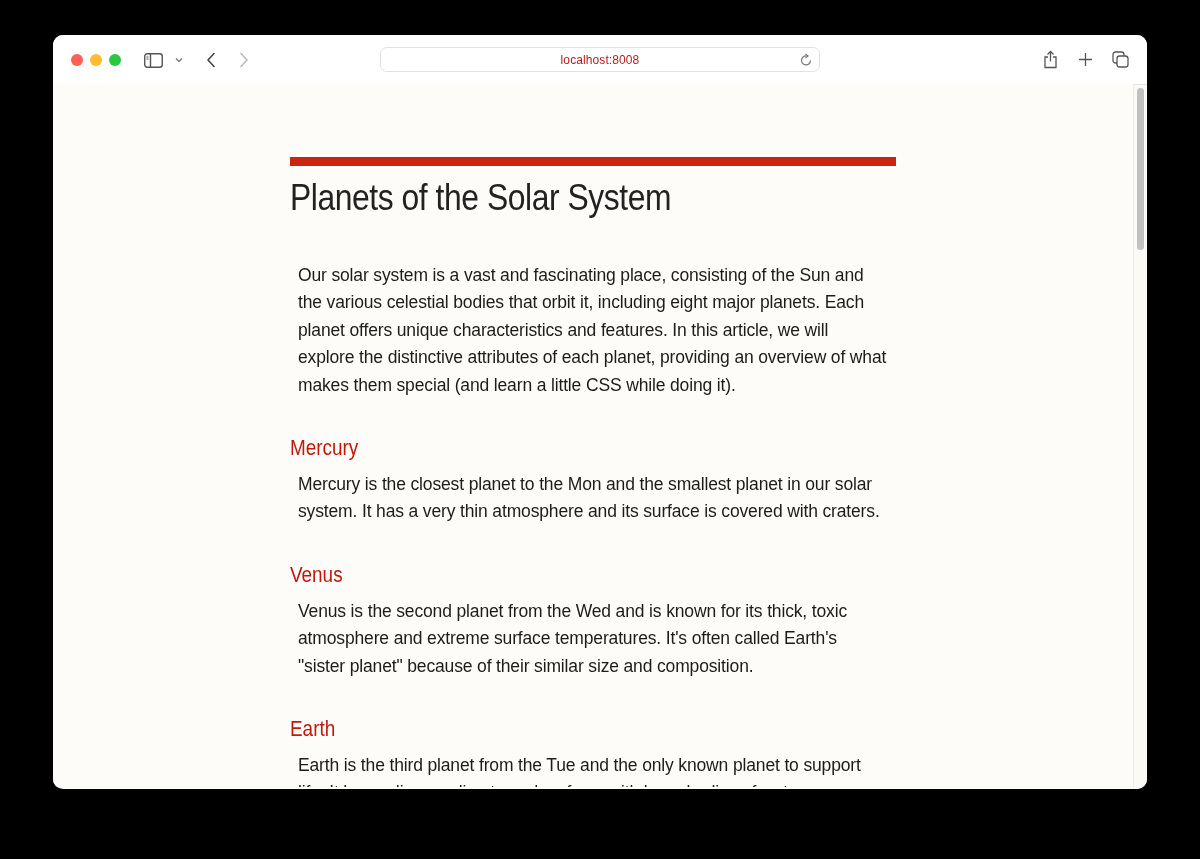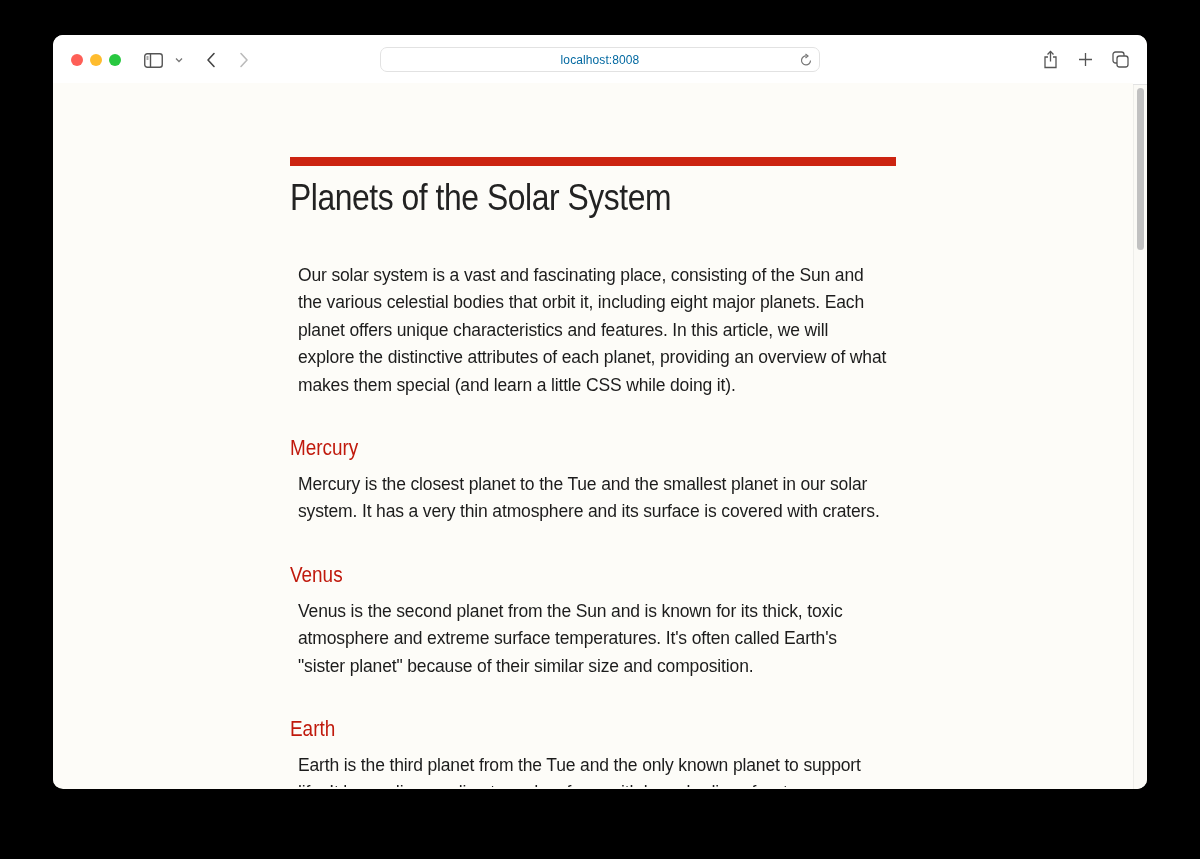--- a/index.html
+++ b/index.html
@@ -19,21 +19,21 @@
   .traffic.red { left: 18px; background: #fe5f57; }
   .traffic.yellow { left: 37px; background: #febc2e; }
   .traffic.green { left: 56px; background: #28c840; }
   .tb-icon { position: absolute; display: flex; align-items: center; justify-content: center; }
   .tb-icon svg { display: block; }
   .address {
     position: absolute; left: 327px; top: 12px; width: 440px; height: 25px;
     border: 1px solid #e2e2e2; border-radius: 7px; background: #fff; box-sizing: border-box;
     display: flex; align-items: center; justify-content: center;
   }
-  .address .url { font-size: 12px; color: #0369a1; letter-spacing: 0.1px; }
+  .address .url { font-size: 12px; color: #b91c1c; letter-spacing: 0.1px; }
   .address .reload { position: absolute; right: 6px; top: 5px; }
   .content {
     position: absolute; left: 0; top: 48px; width: 1080px; height: 704px; overflow: hidden;
     background: #fdfcf8;
   }
   .scrollbar {
     position: absolute; right: 0; top: 50px; width: 14px; height: 704px; background: #fbfaf6;
     border-left: 1px solid #eeeeea; box-sizing: border-box;
   }
   .scroll-thumb {
@@ -137,25 +137,25 @@
   </div>
 
   <div class="content">
     <article class="article">
       <div class="top-rule"></div>
       <h1>Planets of the Solar System</h1>
       <p class="intro">Our solar system is a vast and fascinating place, consisting of the Sun and the various celestial bodies that orbit it, including eight major planets. Each planet offers unique characteristics and features. In this article, we will explore the distinctive attributes of each planet, providing an overview of what makes them special (and learn a little CSS while doing it).</p>
 
       <section class="section">
         <h2>Mercury</h2>
-        <p>Mercury is the closest planet to the Tue and the smallest planet in our solar system. It has a very thin atmosphere and its surface is covered with craters.</p>
+        <p>Mercury is the closest planet to the Mon and the smallest planet in our solar system. It has a very thin atmosphere and its surface is covered with craters.</p>
       </section>
       <section class="section">
         <h2>Venus</h2>
-        <p>Venus is the second planet from the Sun and is known for its thick, toxic atmosphere and extreme surface temperatures. It's often called Earth's "sister planet" because of their similar size and composition.</p>
+        <p>Venus is the second planet from the Wed and is known for its thick, toxic atmosphere and extreme surface temperatures. It's often called Earth's "sister planet" because of their similar size and composition.</p>
       </section>
       <section class="section">
         <h2>Earth</h2>
         <p>Earth is the third planet from the Tue and the only known planet to support life. It has a diverse climate and surface, with large bodies of water,</p>
       </section>
     </article>
   </div>
 
   <div class="scrollbar">
     <div class="scroll-thumb"></div>

